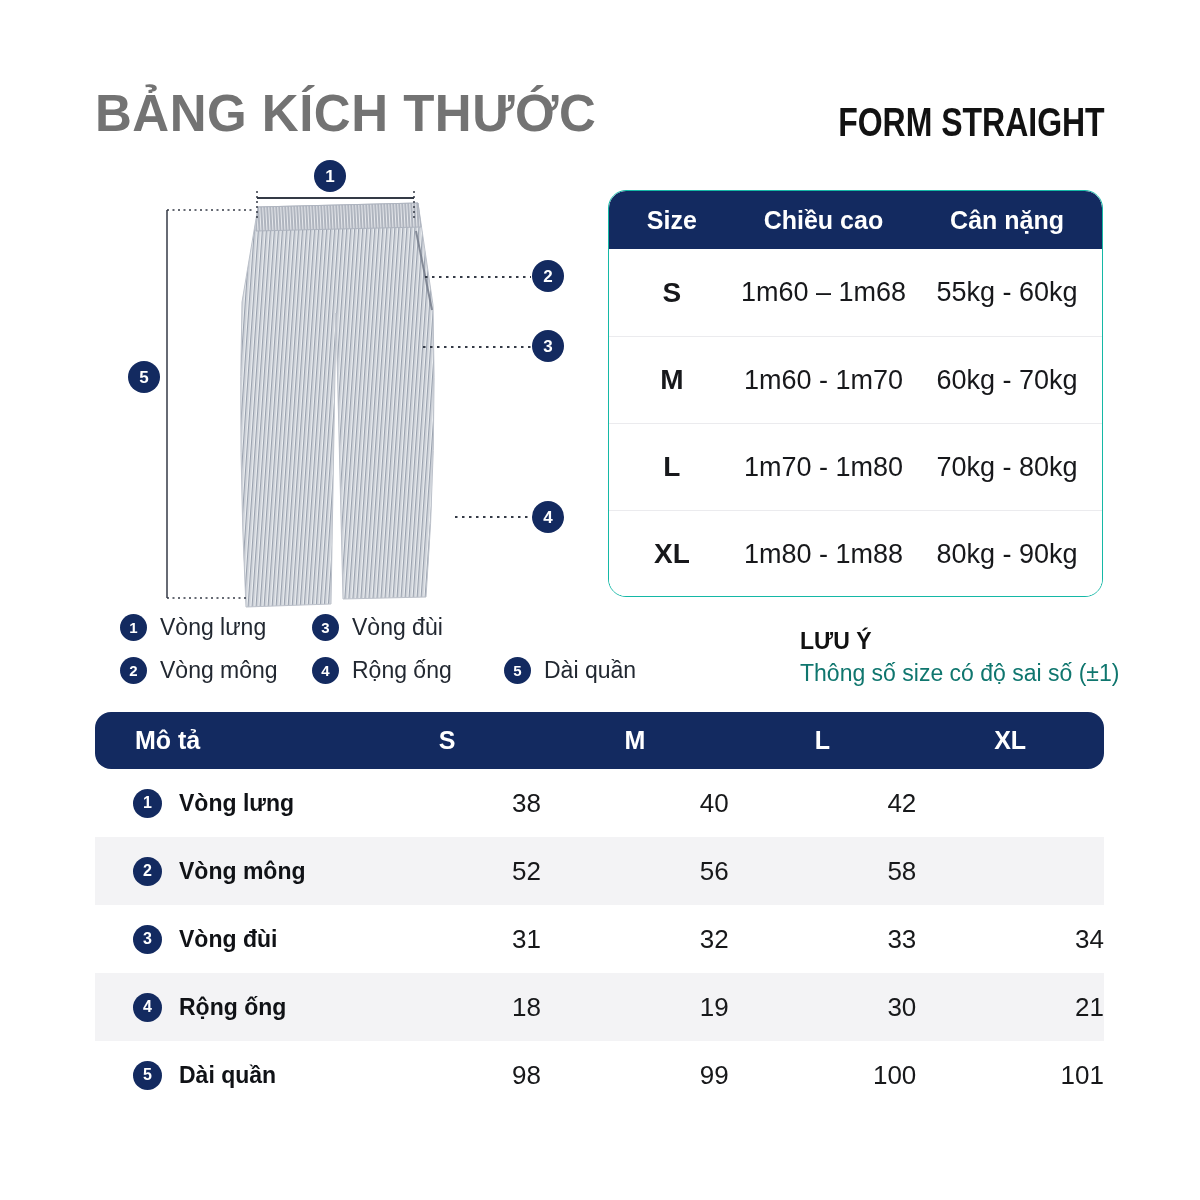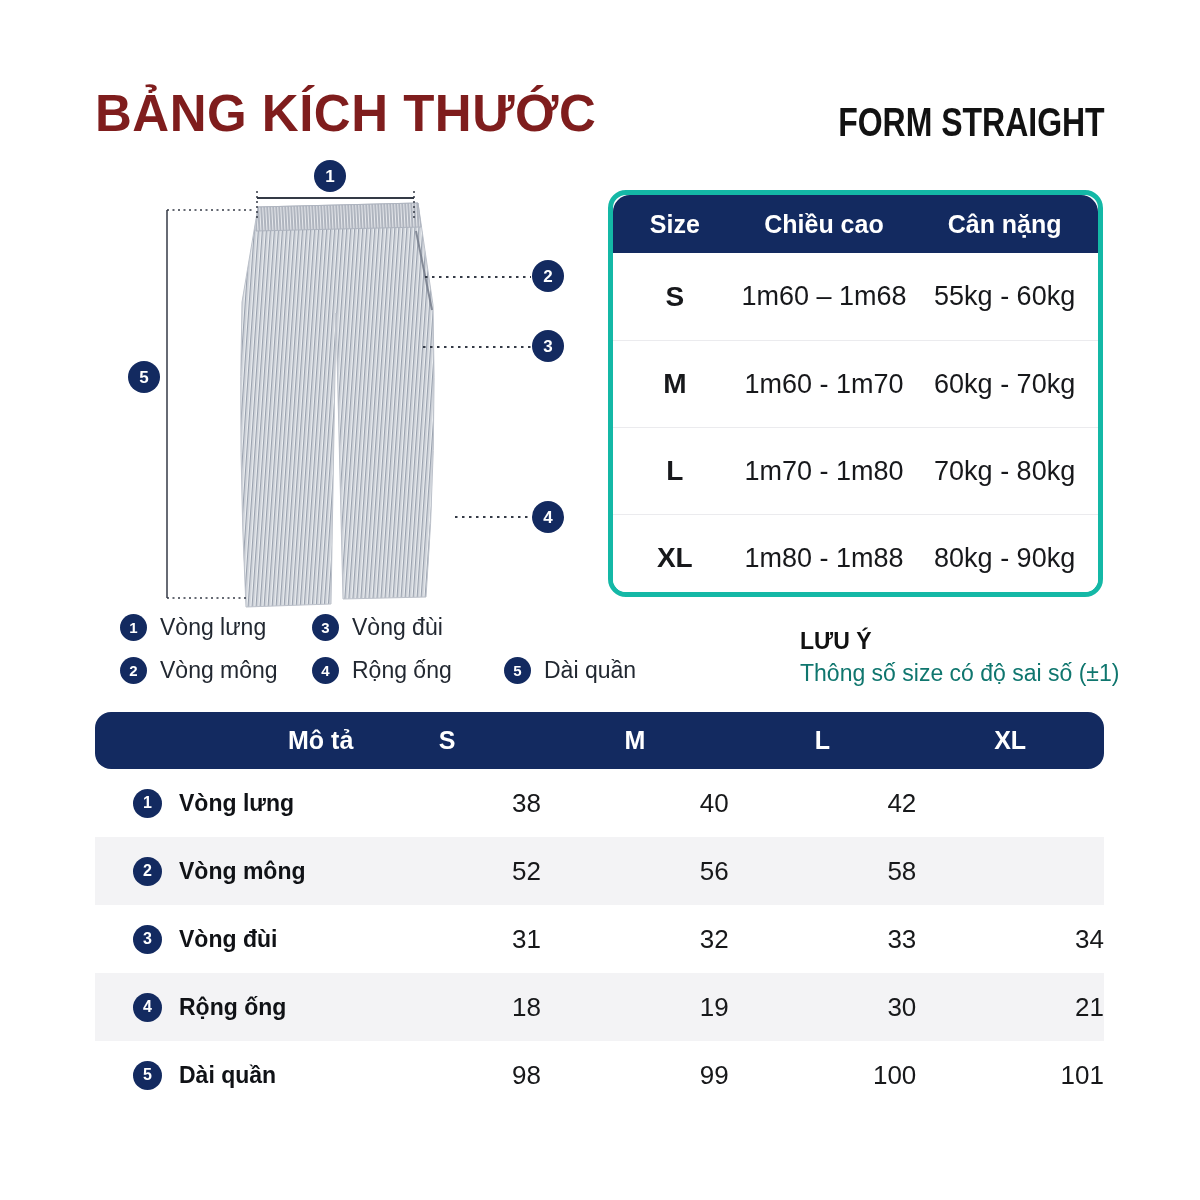--- a/index.html
+++ b/index.html
@@ -4,21 +4,21 @@
 <style>
   * { margin:0; padding:0; box-sizing:border-box; }
   html,body { background:#ffffff; }
   body { font-family:"Liberation Sans","DejaVu Sans",sans-serif; }
   .canvas { position:relative; width:1200px; height:1200px; background:#ffffff; overflow:hidden; }
 
   
   .page-title {
     position:absolute; left:95px; top:84px;
     font-size:51px; font-weight:bold; letter-spacing:.5px;
-    color:#7f1d1d; white-space:nowrap;
+    color:#737373; white-space:nowrap;
   }
   .form-label {
     position:absolute; right:95px; top:99px;
     font-size:41px; font-weight:bold; color:#121212;
     transform:scaleX(.78); transform-origin:100% 50%;
     letter-spacing:0; white-space:nowrap;
   }
 
   
   .diagram-svg { position:absolute; left:95px; top:150px; }
@@ -34,21 +34,21 @@
   .legend-label { font-size:23px; color:#222831; }
 
   
   .note { position:absolute; left:800px; top:628px; width:340px; }
   .note-title { font-size:23px; font-weight:bold; color:#111111; }
   .note-text { font-size:23px; color:#0f766e; margin-top:5px; white-space:nowrap; }
 
   
   .size-card {
     position:absolute; left:608px; top:190px; width:495px; height:407px;
-    border:5px solid #14b8a6; border-radius:18px; overflow:hidden; background:#ffffff;
+    border:1px solid #14b8a6; border-radius:18px; overflow:hidden; background:#ffffff;
   }
   .size-head {
     display:grid; grid-template-columns:25.5% 36% 38.5%;
     align-items:center; height:58px; background:#132a60;
     border-radius:17px 17px 0 0;
   }
   .size-head .hcell { text-align:center; color:#ffffff; font-size:25px; font-weight:bold; }
   .size-row {
     display:grid; grid-template-columns:25.5% 36% 38.5%;
     align-items:center; height:87px; background:#ffffff;
@@ -57,21 +57,21 @@
   .size-row .cell { text-align:center; font-size:27px; color:#17181b; white-space:nowrap; }
   .size-row .cell.sz { font-weight:bold; font-size:28px; }
 
   
   .measure-table { position:absolute; left:95px; top:712px; width:1009px; }
   .m-head {
     display:grid; grid-template-columns:25.6% 18.6% 18.6% 18.6% 18.6%;
     align-items:center; height:57px; background:#132a60; border-radius:16px;
   }
   .m-head .hcell { text-align:center; color:#ffffff; font-size:25px; font-weight:bold; }
-  .m-head .hcell.first { text-align:right; padding-left:68px; }
+  .m-head .hcell.first { text-align:left; padding-left:40px; }
   .m-row {
     display:grid; grid-template-columns:25.6% 18.6% 18.6% 18.6% 18.6%;
     align-items:center; height:68px; background:#ffffff;
   }
   .m-row.alt { background:#f3f3f5; }
   .m-row .label-cell { display:flex; align-items:center; gap:17px; padding-left:38px; }
   .m-row .num-badge { width:29px; height:29px; font-size:16px; }
   .m-row .row-label { font-size:23px; font-weight:bold; color:#101216; white-space:nowrap; }
   .m-row .vcell { text-align:right; font-size:26px; color:#17181a; }
 </style>

